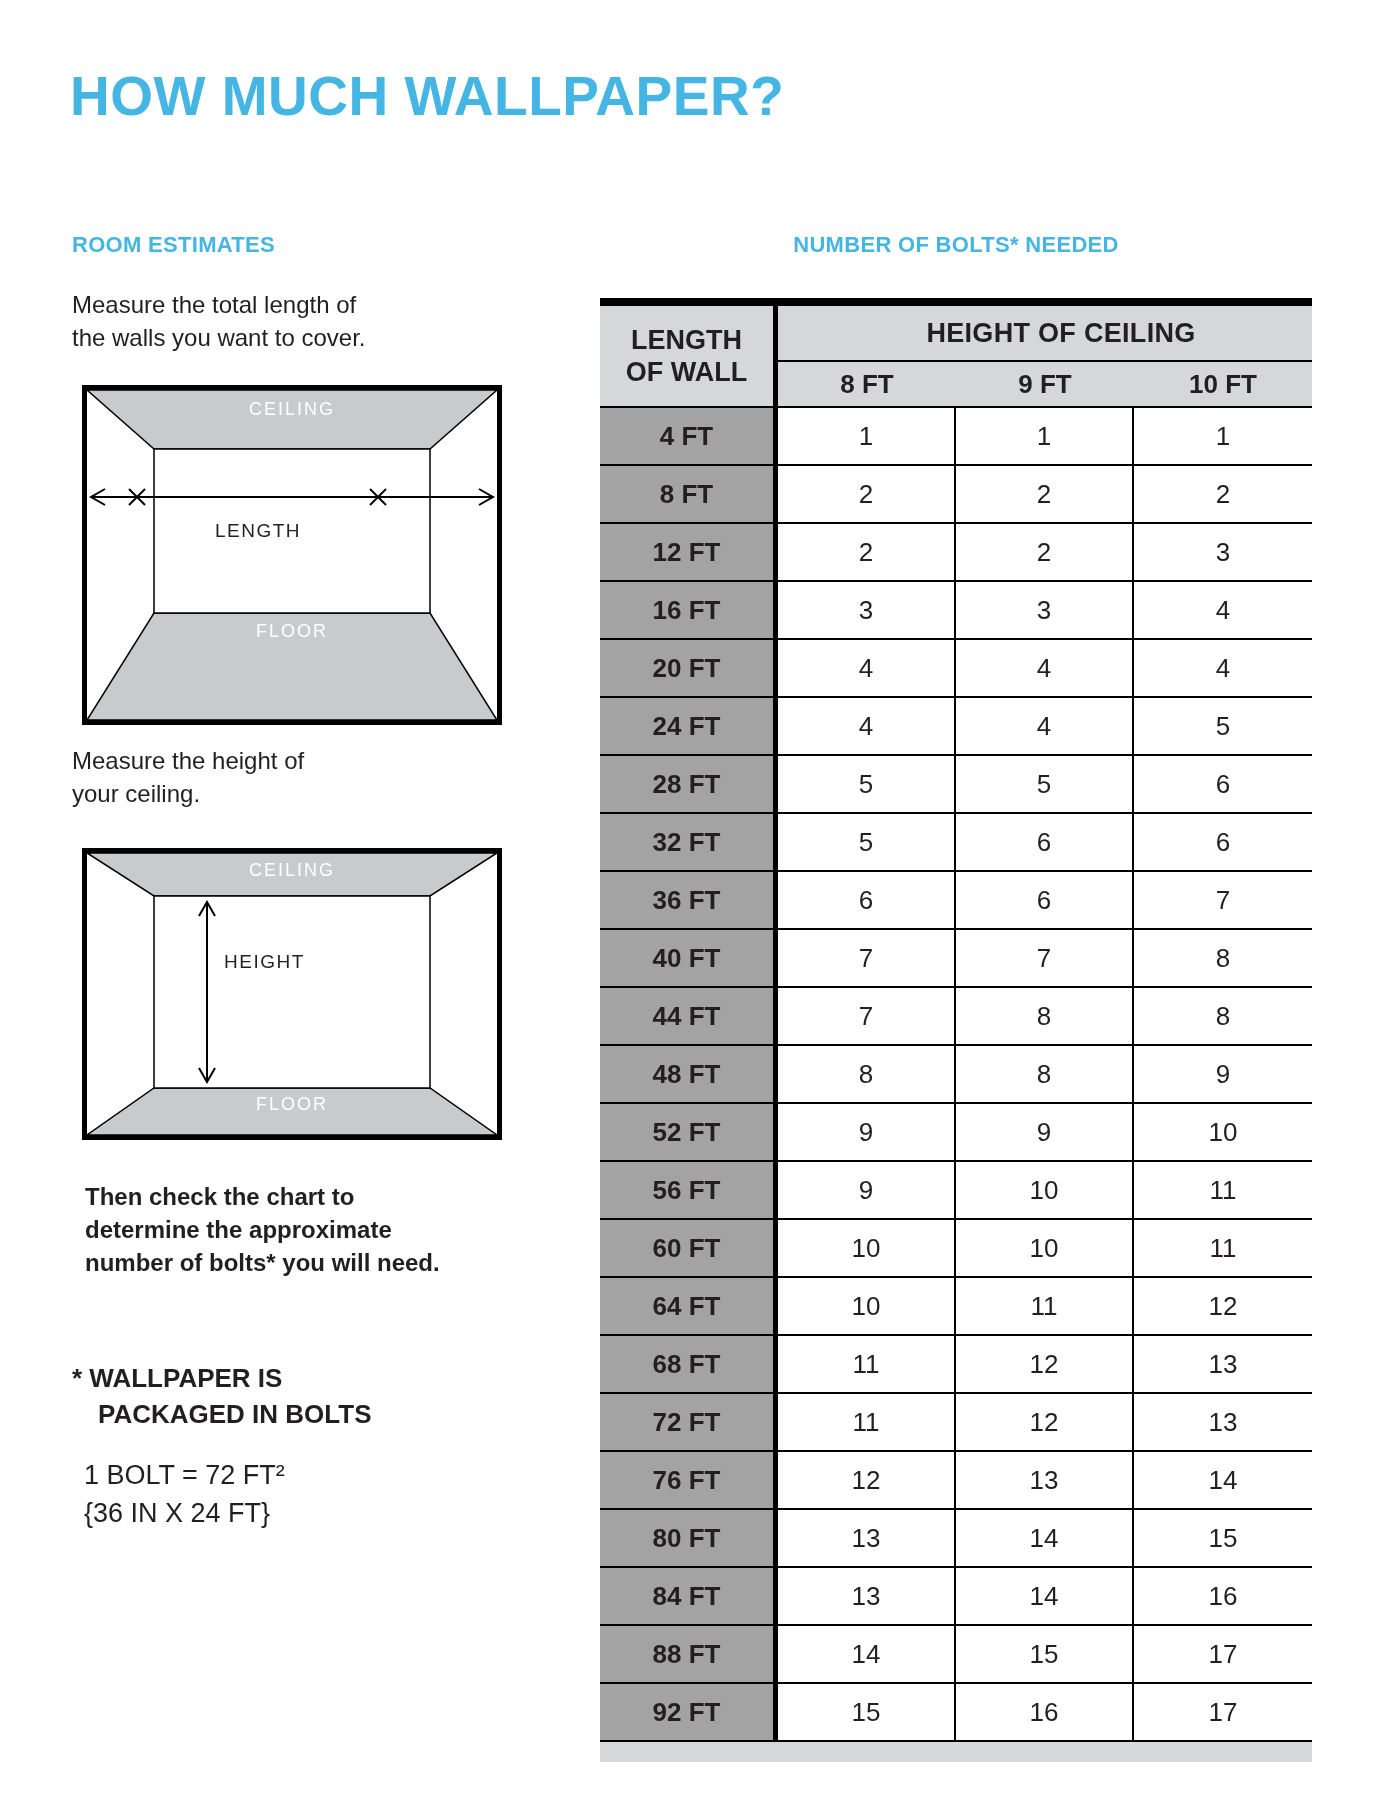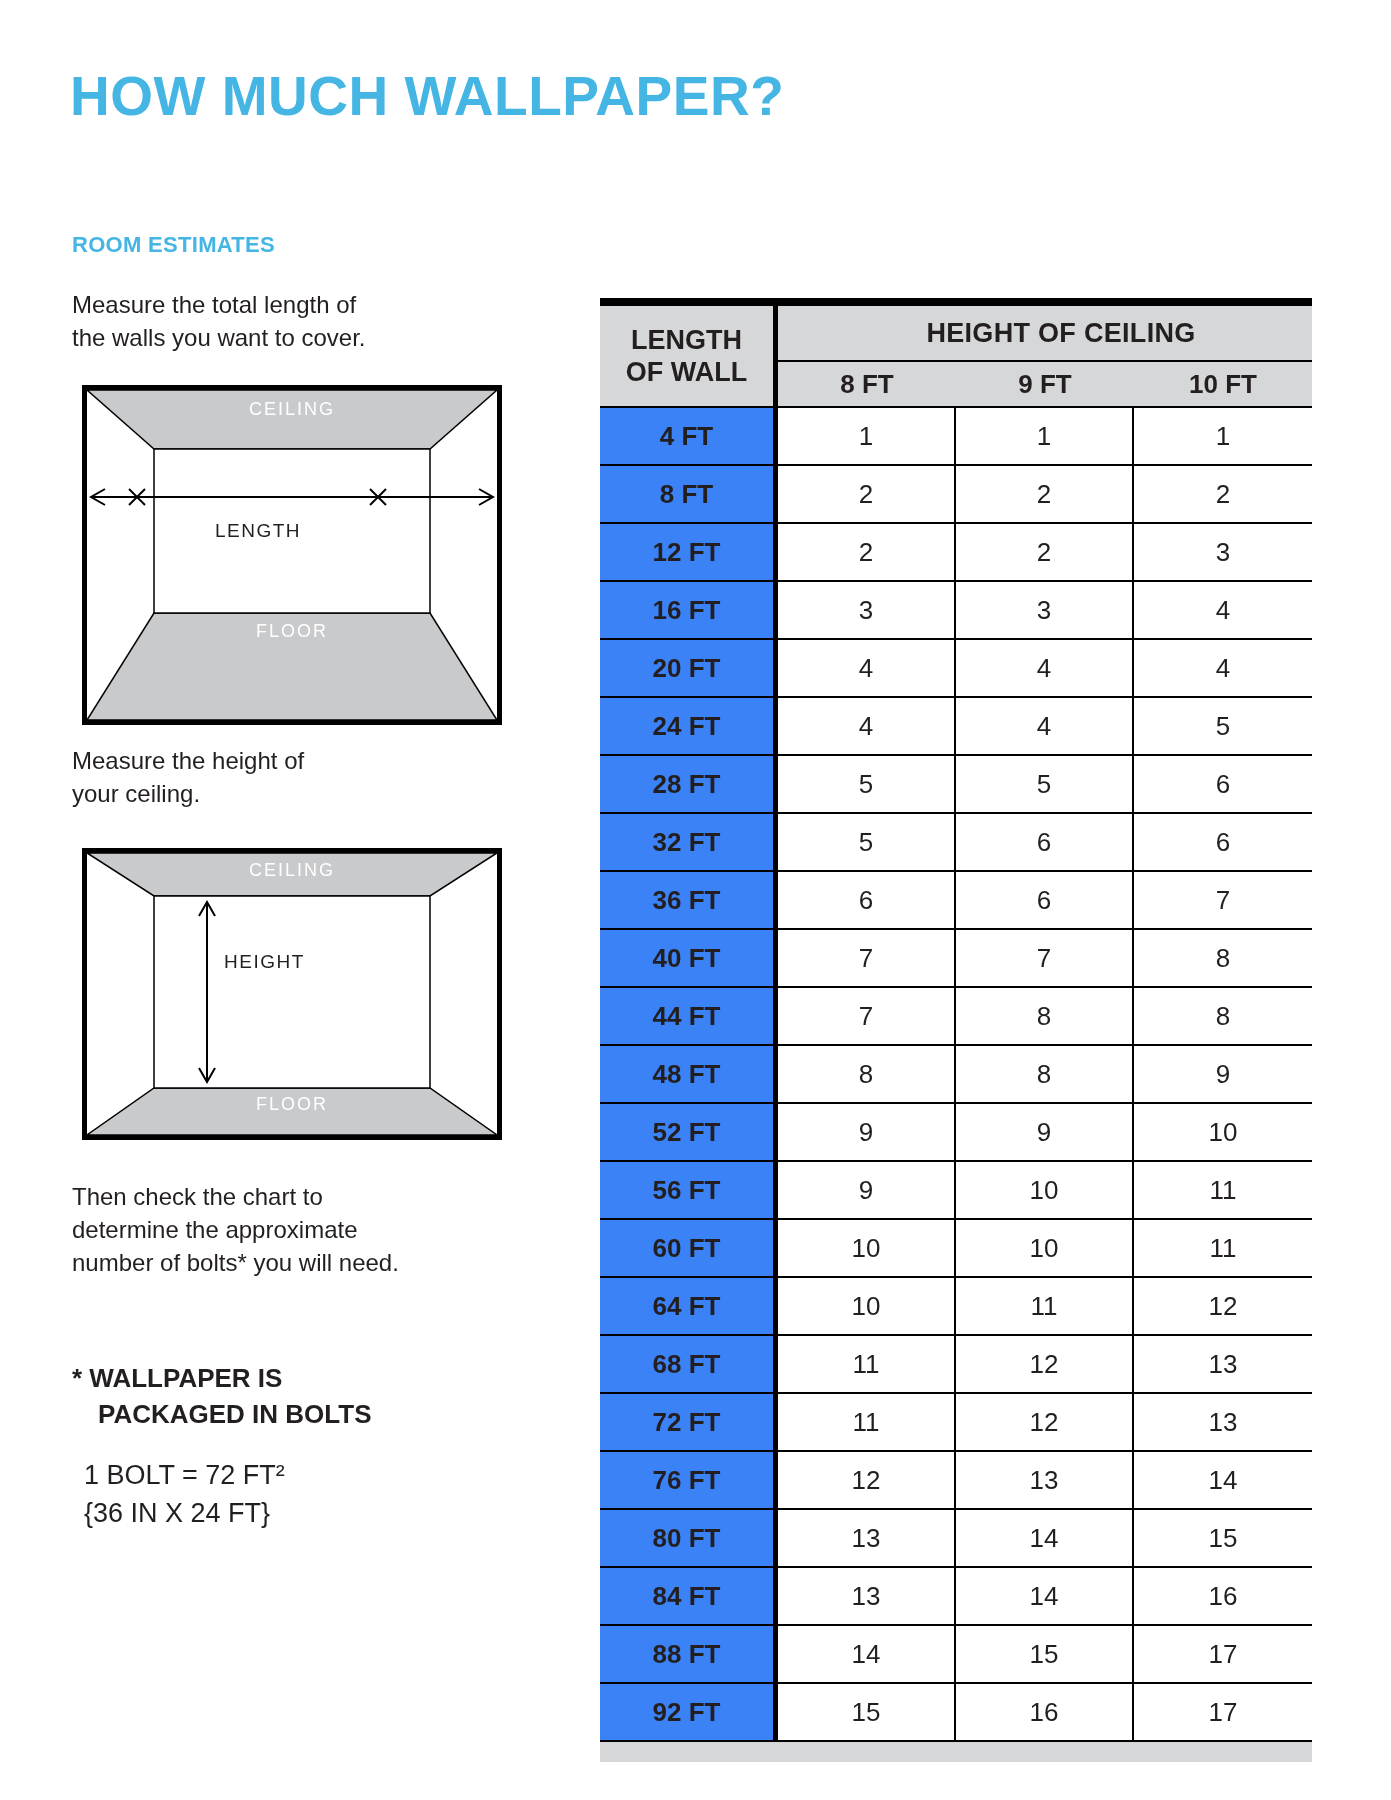--- a/index.html
+++ b/index.html
@@ -16,21 +16,21 @@
   }
   .section-heading {
     font-size:22px; font-weight:bold; color:#45b5e4; letter-spacing:0.3px;
   }
   #room-heading  { left:72px; top:232px; }
   #table-heading { left:600px; top:232px; width:712px; text-align:center; }
 
   .para { font-size:24px; line-height:33px; white-space:pre-line; color:#231f20; }
   #para1 { left:72px; top:288px; }
   #para2 { left:72px; top:744px; }
-  #para3 { left:72px; top:1180px; }
+  #para3 { left:85px; top:1180px;font-weight:bold; }
 
   #note { left:72px; top:1360px; font-size:26px; font-weight:bold; line-height:36px; }
   #note .indent { padding-left:26px; }
   #bolt-info { left:84px; top:1456px; font-size:27px; font-weight:normal; line-height:38px; }
 
   #diagram1 { left:82px; top:385px; }
   #diagram2 { left:82px; top:848px; }
   .svg-label-light { fill:#ffffff; font-size:18px; letter-spacing:2px; font-family:"Liberation Sans", sans-serif; }
   .svg-label-dark  { fill:#231f20; font-size:19px; letter-spacing:1.5px; font-family:"Liberation Sans", sans-serif; }
 
@@ -55,21 +55,21 @@
   }
   .sub-headers > div {
     display:flex; align-items:center; justify-content:center;
     font-weight:bold; font-size:26px;
   }
   .trow {
     display:grid; grid-template-columns:178px 178px 178px 178px;
     height:58px; border-bottom:2px solid #000;
   }
   .cell { display:flex; align-items:center; justify-content:center; font-size:26px; }
-  .label-cell { background:#3b82f6; font-weight:bold; border-right:5px solid #000; }
+  .label-cell { background:#a3a3a3; font-weight:bold; border-right:5px solid #000; }
   .value-cell { border-right:2px solid #000; }
   .value-cell.last { border-right:none; }
   .table-footer { height:20px; background:#d6d7d8; }
 </style>
 </head>
 <body>
 
 <div class="page">
 
   <h1 class="abs title">HOW MUCH WALLPAPER?</h1>
@@ -123,20 +123,21 @@
   <div id="note" class="abs">
     <div>* WALLPAPER IS</div>
     <div class="indent">PACKAGED IN BOLTS</div>
   </div>
 
   <div id="bolt-info" class="abs">
     <div>1 BOLT = 72 FT²</div>
     <div>{36 IN X 24 FT}</div>
   </div>
 
+  <h2 id="table-heading" class="abs section-heading">NUMBER OF BOLTS* NEEDED</h2>
 
   <div class="abs bolt-table">
     <div class="table-header">
       <div class="col1-header">LENGTH
 OF WALL</div>
       <div class="header-right">
         <div class="span-header">HEIGHT OF CEILING</div>
         <div class="sub-headers">
           <div>8 FT</div>
           <div>9 FT</div>

